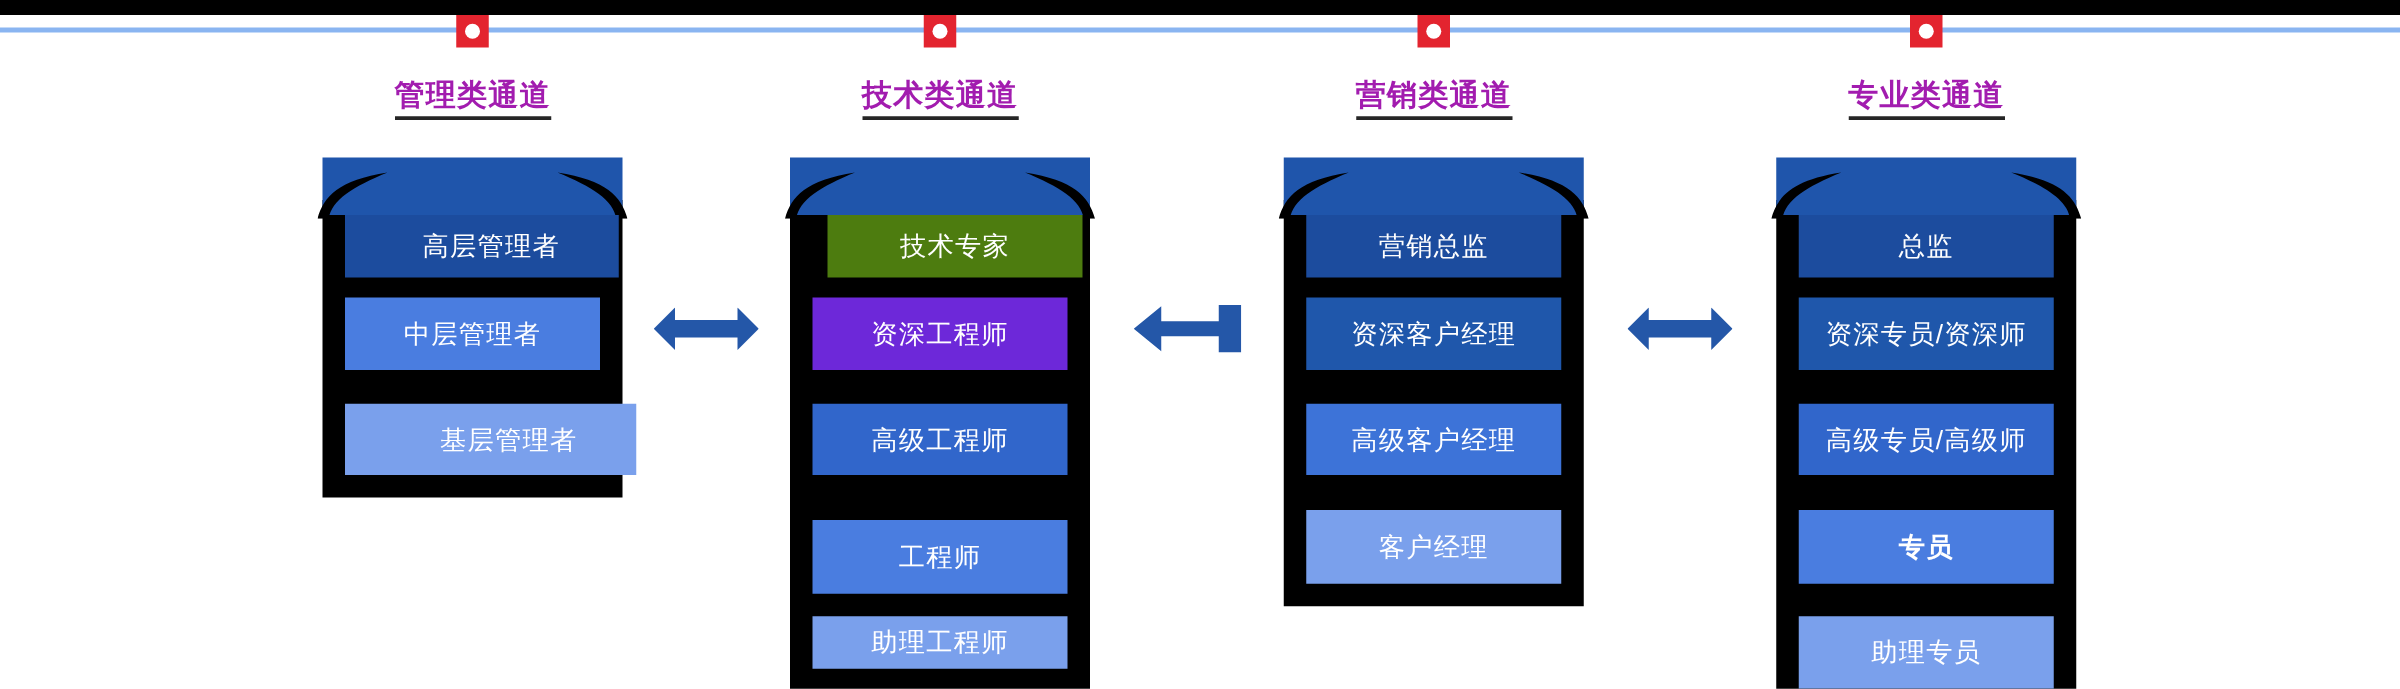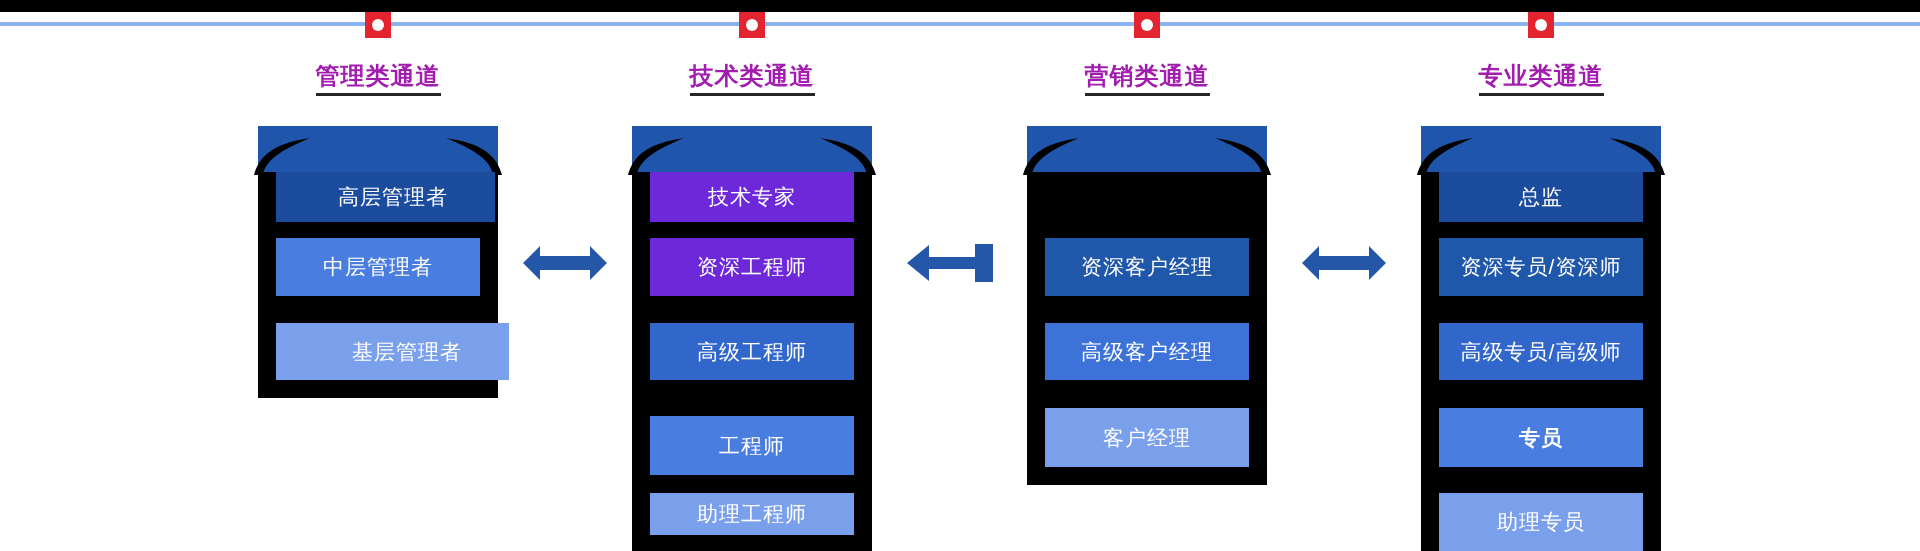--- a/index.html
+++ b/index.html
@@ -61,21 +61,21 @@
         <div class="col-title"><span>技术类通道</span></div>
         <div class="frame" style="height: 409px;"></div>
         <div class="banner" style="background: rgb(31, 85, 171);">
           <svg viewBox="0 0 62 40" class="wing left">
             <path d="M0 40 C5 22 17 9 56 3 C29 14 11 25 9 40 Z" fill="#000"></path>
           </svg>
           <svg viewBox="0 0 62 40" class="wing right">
             <path d="M0 40 C5 22 17 9 56 3 C29 14 11 25 9 40 Z" fill="#000"></path>
           </svg>
         </div>
-        <div class="level" style="top: 172px; height: 50px; background: #6d28d9;">
+        <div class="level" style="top: 172px; height: 50px; background: #4d7c0f; margin-left: 12px;">
           <span>技术专家</span>
         </div>
         <div class="level" style="top: 238px; height: 58px; background: #6d28d9;">
           <span>资深工程师</span>
         </div>
         <div class="level" style="top: 323px; height: 57px; background: rgb(49, 102, 203);">
           <span>高级工程师</span>
         </div>
         <div class="level" style="top: 416px; height: 59px; background: rgb(74, 125, 224);">
           <span>工程师</span>
@@ -90,20 +90,23 @@
         </div>
         <div class="col-title"><span>营销类通道</span></div>
         <div class="frame" style="height: 325px;"></div>
         <div class="banner" style="background: rgb(31, 85, 171);">
           <svg viewBox="0 0 62 40" class="wing left">
             <path d="M0 40 C5 22 17 9 56 3 C29 14 11 25 9 40 Z" fill="#000"></path>
           </svg>
           <svg viewBox="0 0 62 40" class="wing right">
             <path d="M0 40 C5 22 17 9 56 3 C29 14 11 25 9 40 Z" fill="#000"></path>
           </svg>
+        </div>
+        <div class="level" style="top: 172px; height: 50px; background: rgb(28, 76, 158);">
+          <span>营销总监</span>
         </div>
         <div class="level" style="top: 238px; height: 58px; background: rgb(31, 87, 171);">
           <span>资深客户经理</span>
         </div>
         <div class="level" style="top: 323px; height: 57px; background: rgb(61, 115, 216);">
           <span>高级客户经理</span>
         </div>
         <div class="level" style="top: 408px; height: 59px; background: rgb(122, 160, 236);">
           <span>客户经理</span>
         </div>

